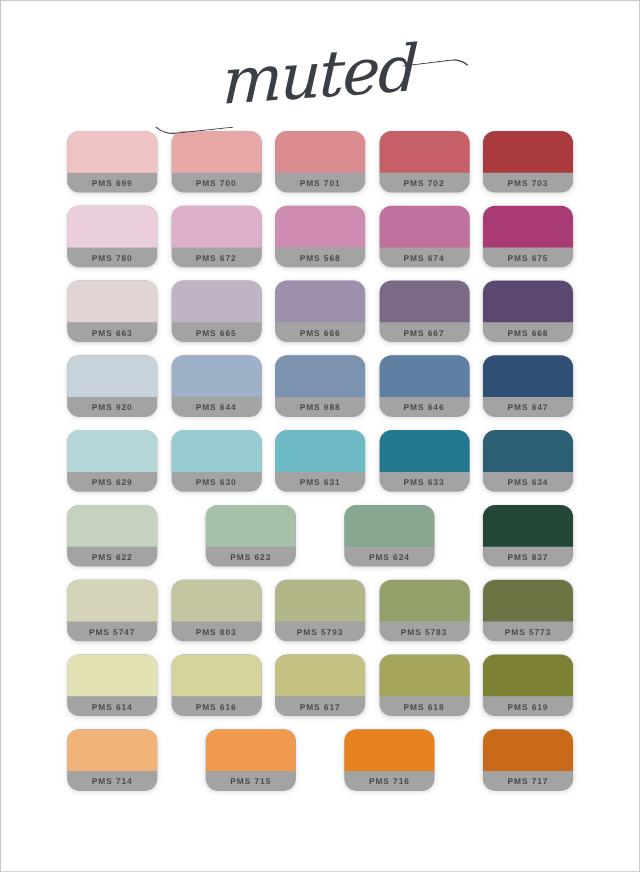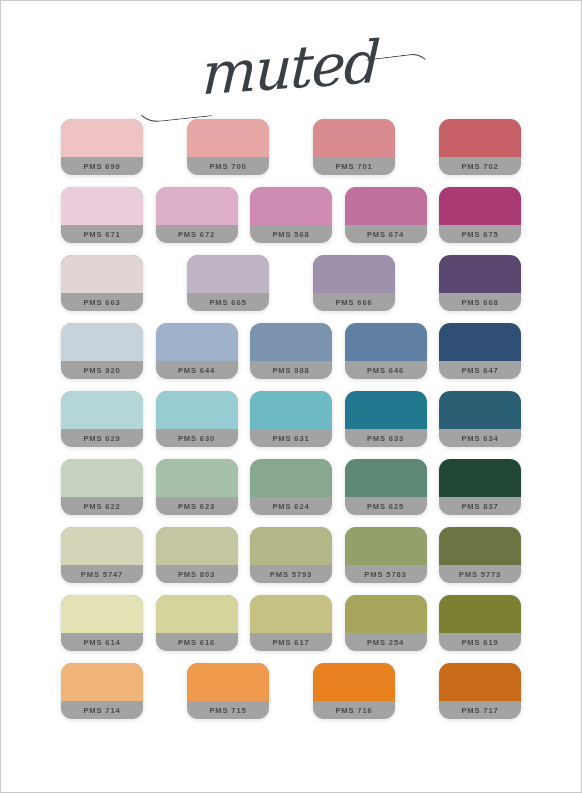--- a/index.html
+++ b/index.html
@@ -125,25 +125,29 @@
           <div class="swatch-label">PMS 700</div>
         </div>
         <div class="swatch-card">
           <div class="swatch-color" title="#d98b8f" style="background: rgb(217, 139, 143);"></div>
           <div class="swatch-label">PMS 701</div>
         </div>
         <div class="swatch-card">
           <div class="swatch-color" title="#c75f66" style="background: rgb(199, 95, 102);"></div>
           <div class="swatch-label">PMS 702</div>
         </div>
+        <div class="swatch-card">
+          <div class="swatch-color" title="#a93b3f" style="background: rgb(169, 59, 63);"></div>
+          <div class="swatch-label">PMS 703</div>
+        </div>
       </div>
       <div class="swatch-row">
         <div class="swatch-card">
           <div class="swatch-color" title="#ebcedc" style="background: rgb(235, 206, 220);"></div>
-          <div class="swatch-label">PMS 671</div>
+          <div class="swatch-label">PMS 780</div>
         </div>
         <div class="swatch-card">
           <div class="swatch-color" title="#deafc9" style="background: rgb(222, 175, 201);"></div>
           <div class="swatch-label">PMS 672</div>
         </div>
         <div class="swatch-card">
           <div class="swatch-color" title="#ce8cb3" style="background: rgb(206, 140, 179);"></div>
           <div class="swatch-label">PMS 568</div>
         </div>
         <div class="swatch-card">
@@ -162,20 +166,24 @@
         </div>
         <div class="swatch-card">
           <div class="swatch-color" title="#bfb4c4" style="background: rgb(191, 180, 196);"></div>
           <div class="swatch-label">PMS 665</div>
         </div>
         <div class="swatch-card">
           <div class="swatch-color" title="#9c90ac" style="background: rgb(156, 144, 172);"></div>
           <div class="swatch-label">PMS 666</div>
         </div>
         <div class="swatch-card">
+          <div class="swatch-color" title="#7a6a88" style="background: rgb(122, 106, 136);"></div>
+          <div class="swatch-label">PMS 667</div>
+        </div>
+        <div class="swatch-card">
           <div class="swatch-color" title="#5a4870" style="background: rgb(90, 72, 112);"></div>
           <div class="swatch-label">PMS 668</div>
         </div>
       </div>
       <div class="swatch-row">
         <div class="swatch-card">
           <div class="swatch-color" title="#c8d2da" style="background: rgb(200, 210, 218);"></div>
           <div class="swatch-label">PMS 920</div>
         </div>
         <div class="swatch-card">
@@ -224,24 +232,20 @@
         </div>
         <div class="swatch-card">
           <div class="swatch-color" title="#a7c0a9" style="background: rgb(167, 192, 169);"></div>
           <div class="swatch-label">PMS 623</div>
         </div>
         <div class="swatch-card">
           <div class="swatch-color" title="#87a791" style="background: rgb(135, 167, 145);"></div>
           <div class="swatch-label">PMS 624</div>
         </div>
         <div class="swatch-card">
-          <div class="swatch-color" title="#5d8875" style="background: rgb(93, 136, 117);"></div>
-          <div class="swatch-label">PMS 625</div>
-        </div>
-        <div class="swatch-card">
           <div class="swatch-color" title="#224736" style="background: rgb(34, 71, 54);"></div>
           <div class="swatch-label">PMS 837</div>
         </div>
       </div>
       <div class="swatch-row">
         <div class="swatch-card">
           <div class="swatch-color" title="#d6d4b8" style="background: rgb(214, 212, 184);"></div>
           <div class="swatch-label">PMS 5747</div>
         </div>
         <div class="swatch-card">
@@ -269,21 +273,21 @@
         <div class="swatch-card">
           <div class="swatch-color" title="#d5d49a" style="background: rgb(213, 212, 154);"></div>
           <div class="swatch-label">PMS 616</div>
         </div>
         <div class="swatch-card">
           <div class="swatch-color" title="#c4c183" style="background: rgb(196, 193, 131);"></div>
           <div class="swatch-label">PMS 617</div>
         </div>
         <div class="swatch-card">
           <div class="swatch-color" title="#a5a55c" style="background: rgb(165, 165, 92);"></div>
-          <div class="swatch-label">PMS 254</div>
+          <div class="swatch-label">PMS 618</div>
         </div>
         <div class="swatch-card">
           <div class="swatch-color" title="#7c8033" style="background: rgb(124, 128, 51);"></div>
           <div class="swatch-label">PMS 619</div>
         </div>
       </div>
       <div class="swatch-row">
         <div class="swatch-card">
           <div class="swatch-color" title="#f0b479" style="background: rgb(240, 180, 121);"></div>
           <div class="swatch-label">PMS 714</div>

